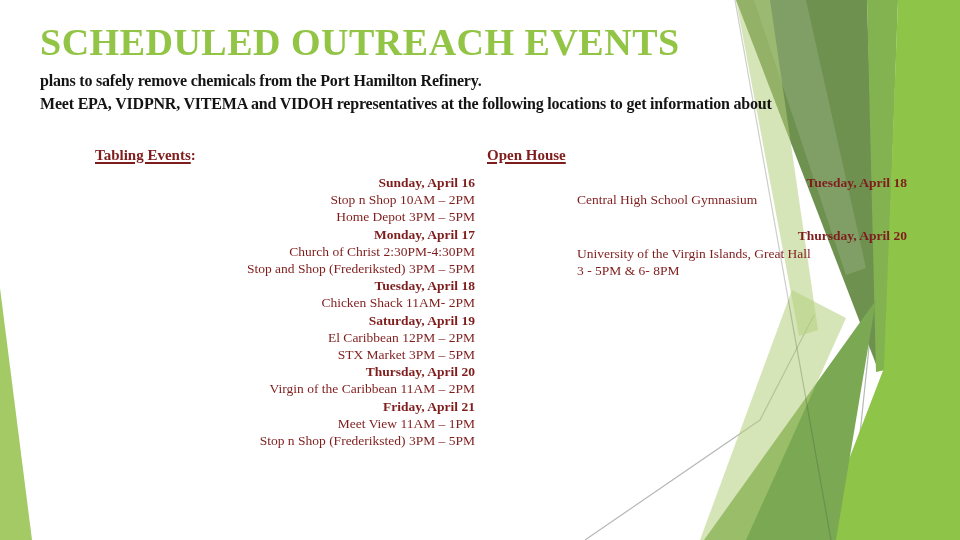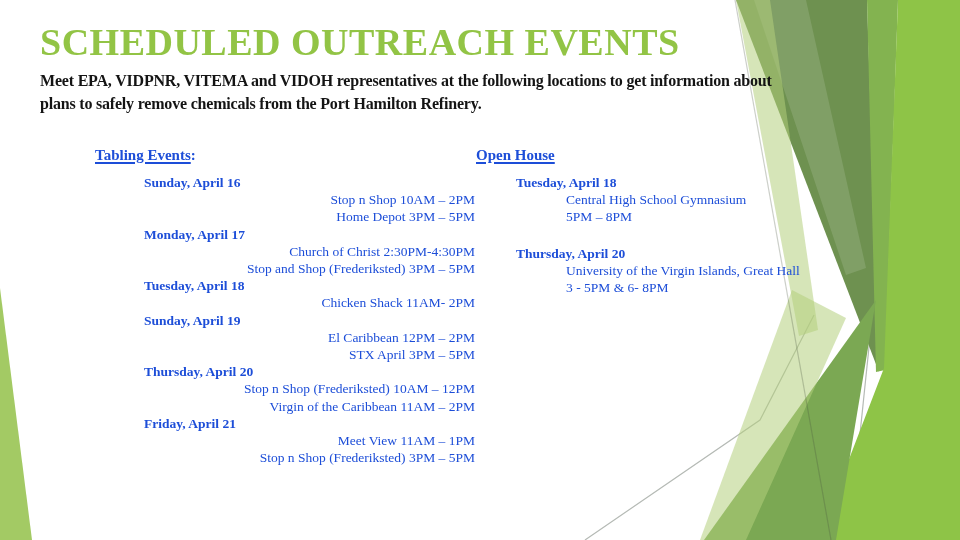--- a/index.html
+++ b/index.html
@@ -21,26 +21,26 @@
     color:var(--title-green,#92c445);
     margin:0; white-space:nowrap;
   }
   .intro {
     position:absolute; left:40px; top:69px;
     font-size:16px; font-weight:bold; line-height:23px;
     letter-spacing:-0.2px;
     color:var(--text-black,#141414);
     white-space:nowrap;
   }
-  .col { position:absolute; top:146px; font-size:13.5px; line-height:17.2px; color:#1d4ed8; }
+  .col { position:absolute; top:146px; font-size:13.5px; line-height:17.2px; color:#7f1d1d; }
   .col-left  { left:95px;  width:380px; }
-  .col-right { left:476px; width:420px; }
+  .col-right { left:487px; width:420px; }
   .col-heading { font-size:15px; font-weight:bold; line-height:19px; margin-bottom:9px; white-space:nowrap; }
   .col-heading .u { text-decoration:underline; text-decoration-thickness:1.5px; text-underline-offset:2px; }
-  .date  { font-weight:bold; white-space:nowrap; }
+  .date  { font-weight:bold; white-space:nowrap;text-align:right; }
   .venue { white-space:nowrap; }
   .col-left  .date  { padding-left:49px; }
   .col-left  .venue { padding-left:83px;text-align:right; }
   .col-right .date  { padding-left:40px; }
   .col-right .venue { padding-left:90px; }
   .gap { height:19px; }
 
   .pale { fill:var(--facet-pale,#b3cf7b); fill-opacity:0.54; }
   .crack { stroke:var(--crack-line,#b5bab5); stroke-width:1.2; fill:none; }
 </style>
@@ -68,57 +68,55 @@
 
     <line x1="735" y1="0" x2="831" y2="540" stroke="#49543c" stroke-opacity="0.28" stroke-width="1.2"></line>
 
     <polygon points="0,288 32,540 0,540" fill="var(--corner-green,#a3ca64)"></polygon>
   </svg>
 
   <div class="content">
     <h1 class="title">SCHEDULED OUTREACH EVENTS</h1>
 
     <div class="intro">
+      <div>plans to safely remove chemicals from the Port Hamilton Refinery.</div>
       <div>Meet EPA, VIDPNR, VITEMA and VIDOH representatives at the following locations to get information about</div>
-      <div>plans to safely remove chemicals from the Port Hamilton Refinery.</div>
     </div>
 
     <div class="col col-left">
       <div class="col-heading">
         <span class="u">Tabling Events</span><span>:</span>
       </div>
       <div class="events">
           <div class="date">Sunday, April 16</div>
           <div class="venue">Stop n Shop 10AM – 2PM</div>
           <div class="venue">Home Depot 3PM – 5PM</div>
           <div class="date">Monday, April 17</div>
           <div class="venue">Church of Christ 2:30PM-4:30PM</div>
           <div class="venue">Stop and Shop (Frederiksted) 3PM – 5PM</div>
           <div class="date">Tuesday, April 18</div>
           <div class="venue">Chicken Shack 11AM- 2PM</div>
-          <div class="date">Sunday, April 19</div>
+          <div class="date">Saturday, April 19</div>
           <div class="venue">El Caribbean 12PM – 2PM</div>
-          <div class="venue">STX April 3PM – 5PM</div>
+          <div class="venue">STX Market 3PM – 5PM</div>
           <div class="date">Thursday, April 20</div>
-          <div class="venue">Stop n Shop (Frederiksted) 10AM – 12PM</div>
           <div class="venue">Virgin of the Caribbean 11AM – 2PM</div>
           <div class="date">Friday, April 21</div>
           <div class="venue">Meet View 11AM – 1PM</div>
           <div class="venue">Stop n Shop (Frederiksted) 3PM – 5PM</div>
         </div>
     </div>
 
     <div class="col col-right">
       <div class="col-heading">
         <span class="u">Open House</span><span></span>
       </div>
       <div class="events">
           <div class="date">Tuesday, April 18</div>
           <div class="venue">Central High School Gymnasium</div>
-          <div class="venue">5PM – 8PM</div>
           <div class="gap"></div>
           <div class="date">Thursday, April 20</div>
           <div class="venue">University of the Virgin Islands, Great Hall</div>
           <div class="venue">3 - 5PM &amp; 6- 8PM</div>
         </div>
     </div>
   </div>
 
 </div>
 

